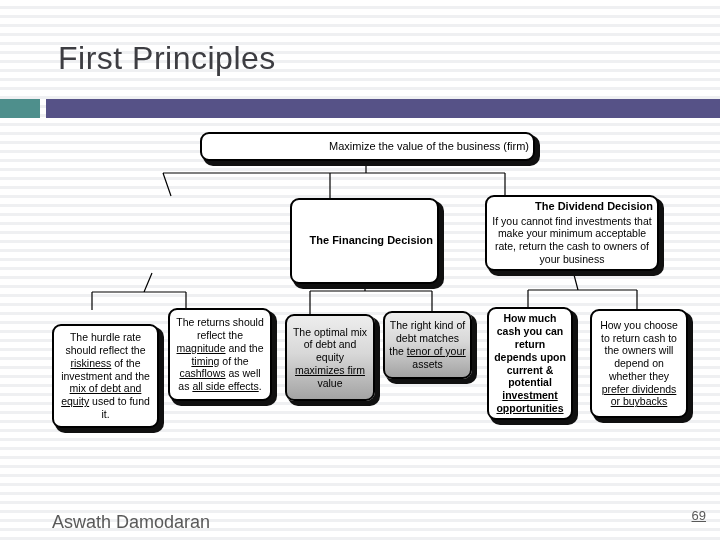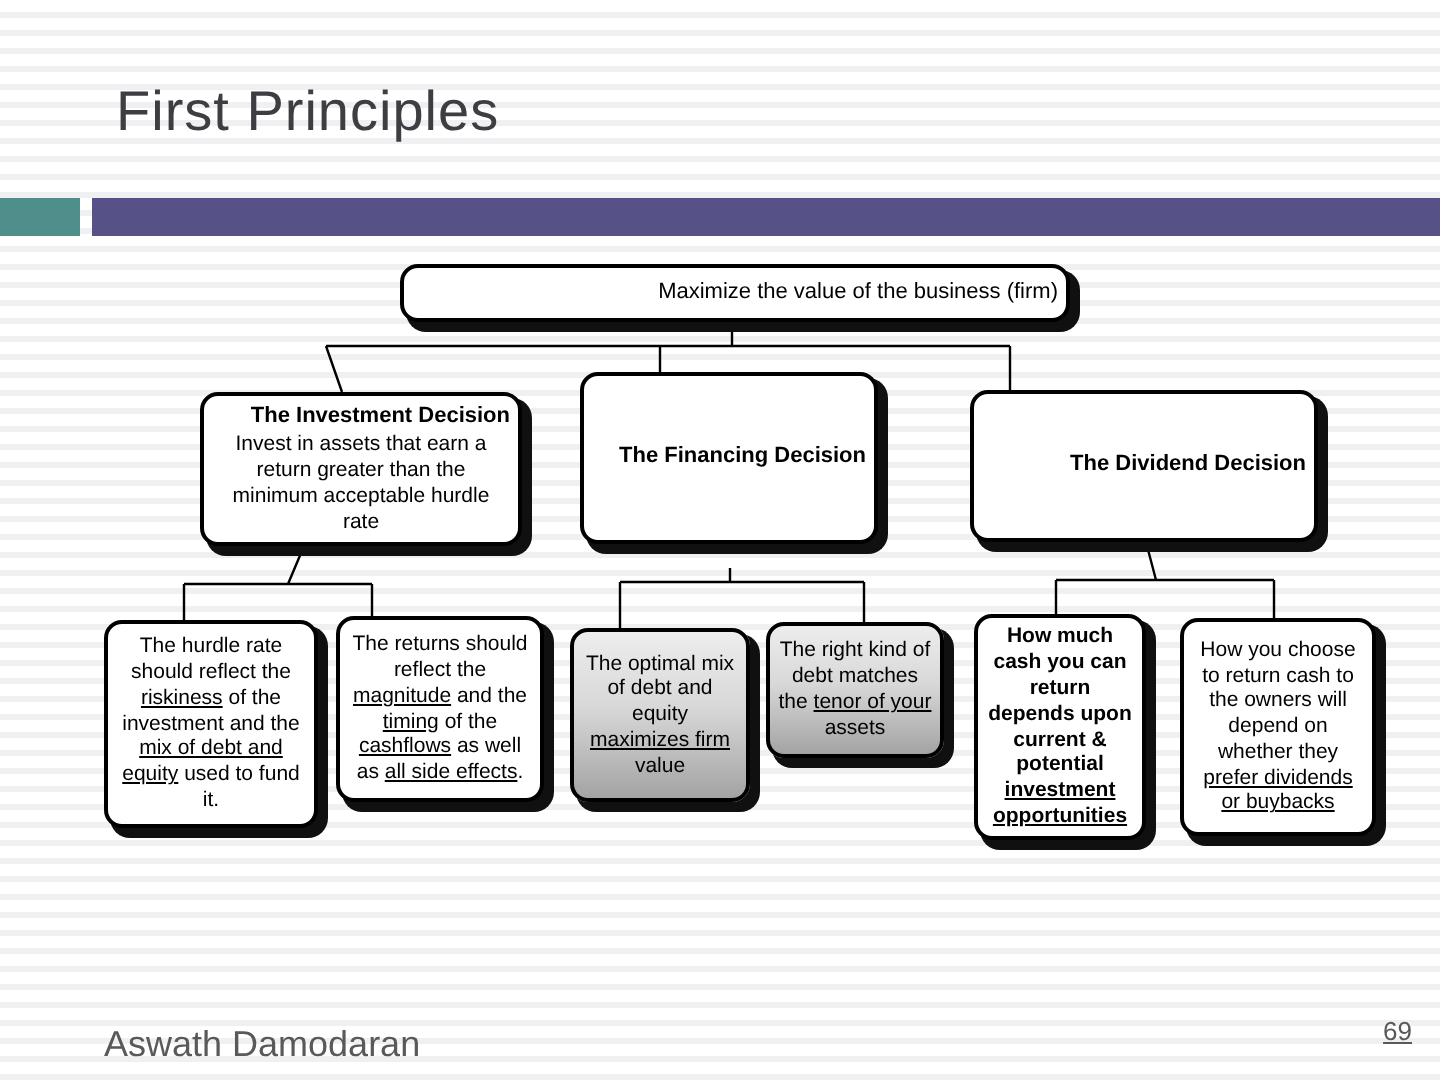--- a/index.html
+++ b/index.html
@@ -7,21 +7,21 @@
     position:relative;
     width:720px;height:540px;
     overflow:hidden;
     font-family:"Liberation Sans", sans-serif;
     background:repeating-linear-gradient(to bottom,
       #ffffff 0px, #ffffff 6px,
       #eff0f2 6px, #eff0f2 9px);
   }
   .slide-title{
     position:absolute;left:58px;top:40px;margin:0;
-    font-size:28px;font-weight:400;color:#3d3d42;
+    font-size:32px;font-weight:400;color:#3d3d42;
     letter-spacing:0.5px;
   }
   .accent-teal{
     position:absolute;left:0px;top:99px;width:40px;height:19px;
     background:#4e8f8c;
   }
   .accent-purple{
     position:absolute;left:46px;top:99px;width:674px;height:19px;
     background:#565287;
   }
@@ -39,23 +39,23 @@
     font-size:10.5px;line-height:1.22;
     padding:3px 4px;box-sizing:border-box;
   }
   .node .node-title{font-weight:700;font-size:11px;margin-bottom:1px;}
   .node.gray{background:linear-gradient(to bottom,#ededed 0%,#d8d8d8 45%,#a3a3a3 100%);}
   .node.root{font-size:11px;}
   .seg-u{text-decoration:underline;}
   
   .n-root      {left:200px;top:132px;width:335px;height:29px;}
   .n-invest    {left:100px;top:196px;width:161px;height:77px;}
-  .n-finance   {left:290px;top:186px;width:149px;height:86px;}
+  .n-finance   {left:290px;top:198px;width:149px;height:86px;}
   .n-dividend  {left:485px;top:195px;width:174px;height:76px;}
-  .n-hurdle    {left:52px; top:310px;width:107px;height:104px;}
+  .n-hurdle    {left:52px; top:324px;width:107px;height:104px;}
   .n-returns   {left:168px;top:308px;width:104px;height:93px;}
   .n-optimal   {left:285px;top:314px;width:90px; height:87px;}
   .n-rightkind {left:383px;top:311px;width:89px; height:68px;}
   .n-howmuch   {left:487px;top:307px;width:86px; height:113px;font-weight:bold;}
   .n-howchoose {left:590px;top:309px;width:98px; height:109px;}
   .footer-author{
     position:absolute;left:52px;top:512px;
     font-size:18px;color:#595959;
   }
   .footer-page{
@@ -81,31 +81,28 @@
 
     <path d="M365,284 V291 M310,291 H432 M310,291 V314 M432,291 V311"></path>
 
     <path d="M573,271 L578,290 M528,290 H637 M528,290 V307 M637,290 V309"></path>
   </svg>
 
   <div class="node root n-root">
     <span>Maximize the value of the business (firm)</span>
   </div>
 
-  <div class="node n-invest">
-    <div class="node-title">The Investment Decision</div>
-    <div class="node-body">Invest in assets that earn a return greater than the minimum acceptable hurdle rate</div>
-  </div>
 
   <div class="node n-finance">
     <div class="node-title">The Financing Decision</div>
   </div>
 
   <div class="node n-dividend">
     <div class="node-title">The Dividend Decision</div>
+    <div class="node-body">If you cannot find investments that make your minimum acceptable rate, return the cash to owners of your business</div>
   </div>
 
   <div class="node n-hurdle">
     <span><span>The hurdle rate should reflect the </span><span class="seg-u">riskiness</span><span> of the investment and the </span><span class="seg-u">mix of debt and equity</span><span> used to fund it.</span></span>
   </div>
 
   <div class="node n-returns">
     <span><span>The returns should reflect the </span><span class="seg-u">magnitude</span><span> and the </span><span class="seg-u">timing</span><span> of the </span><span class="seg-u">cashflows</span><span> as well as </span><span class="seg-u">all side effects</span><span>.</span></span>
   </div>
 

